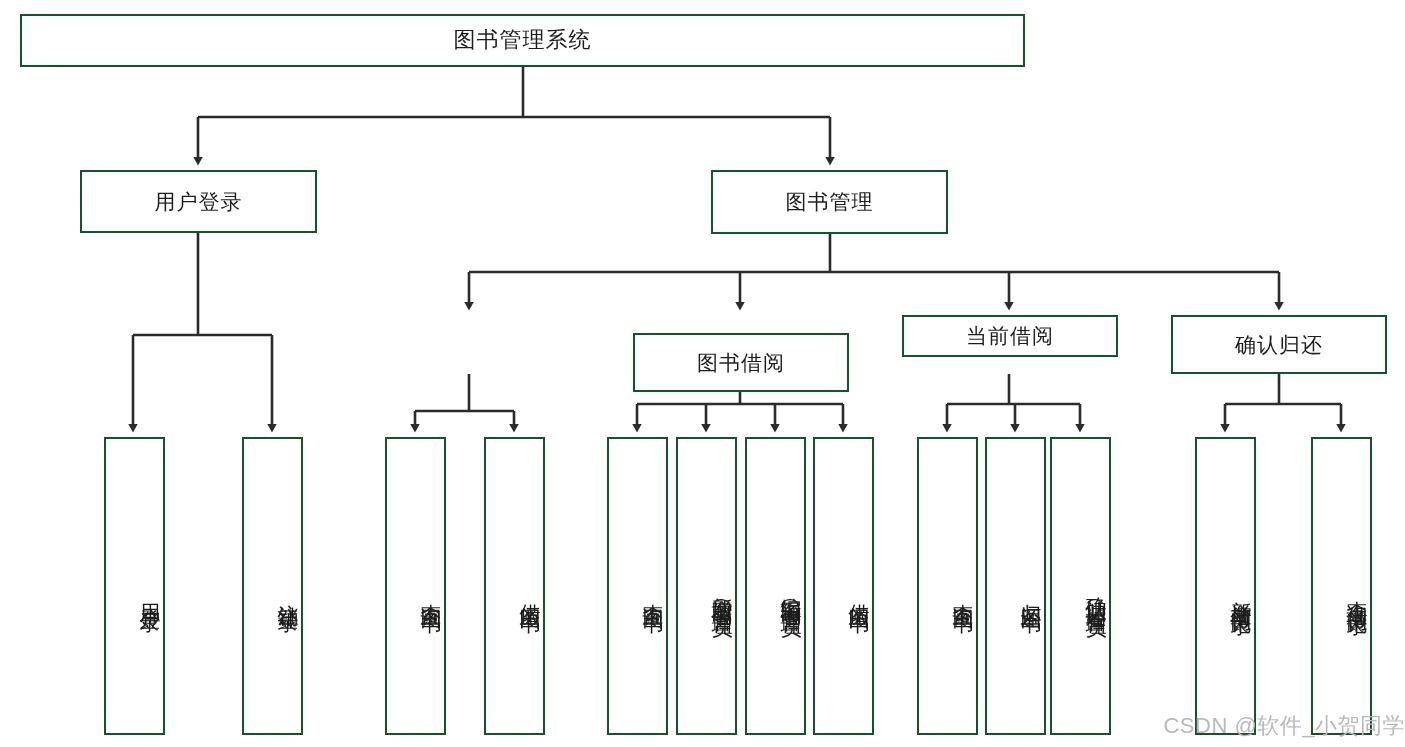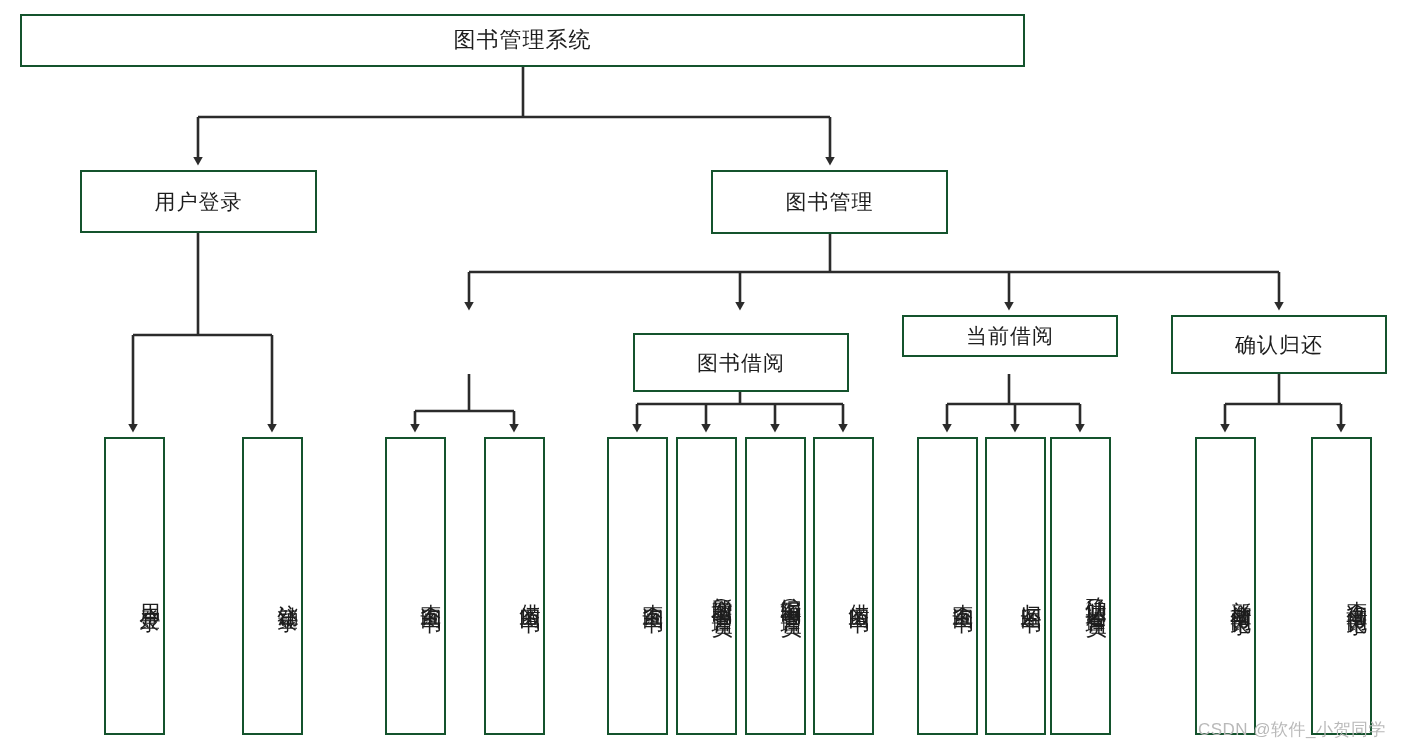--- a/index.html
+++ b/index.html
@@ -56,23 +56,23 @@
     padding-top: 14px;
   }
   .node-v .vtext {
     writing-mode: vertical-rl;
     text-orientation: upright;
     display: block;
     text-align: left;
   }
   #watermark {
     position: absolute;
-    right: 19px;
+    right: 0;
     bottom: 6px;
-    font-size: 17px;
+    font-size: 22px;
     color: #b9b9b9;
     letter-spacing: 0.5px;
     white-space: nowrap;
     user-select: none;
   }
 </style>
 </head>
 <body>
 
 <div id="diagram">

